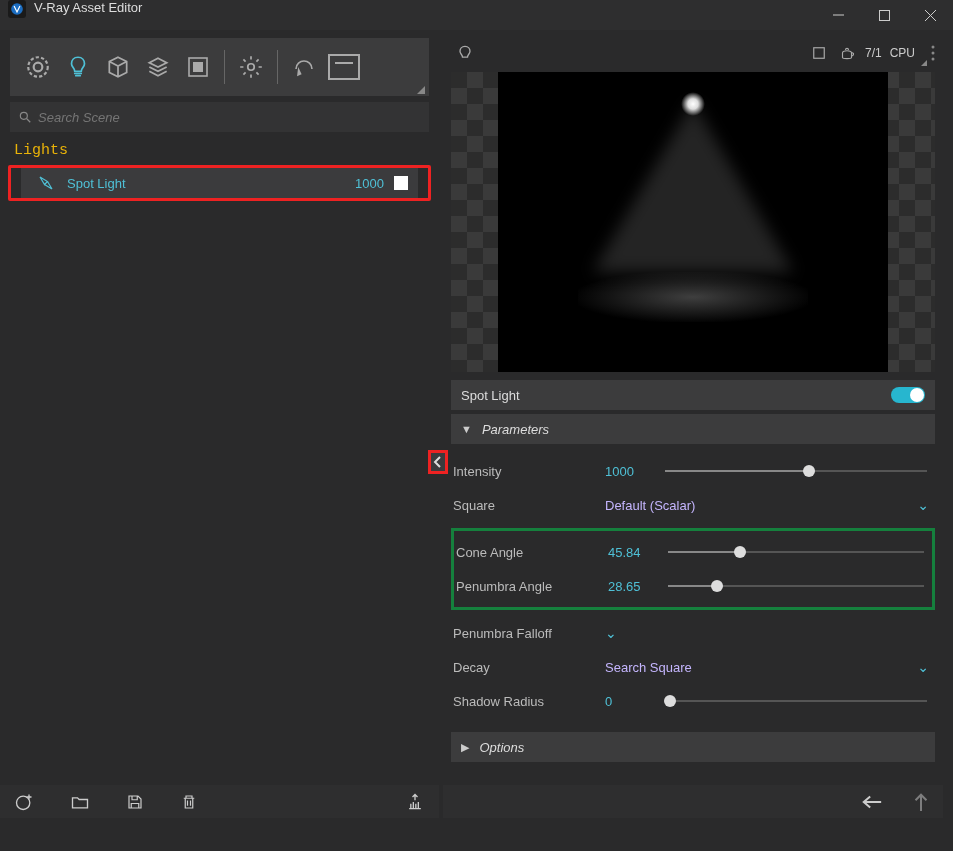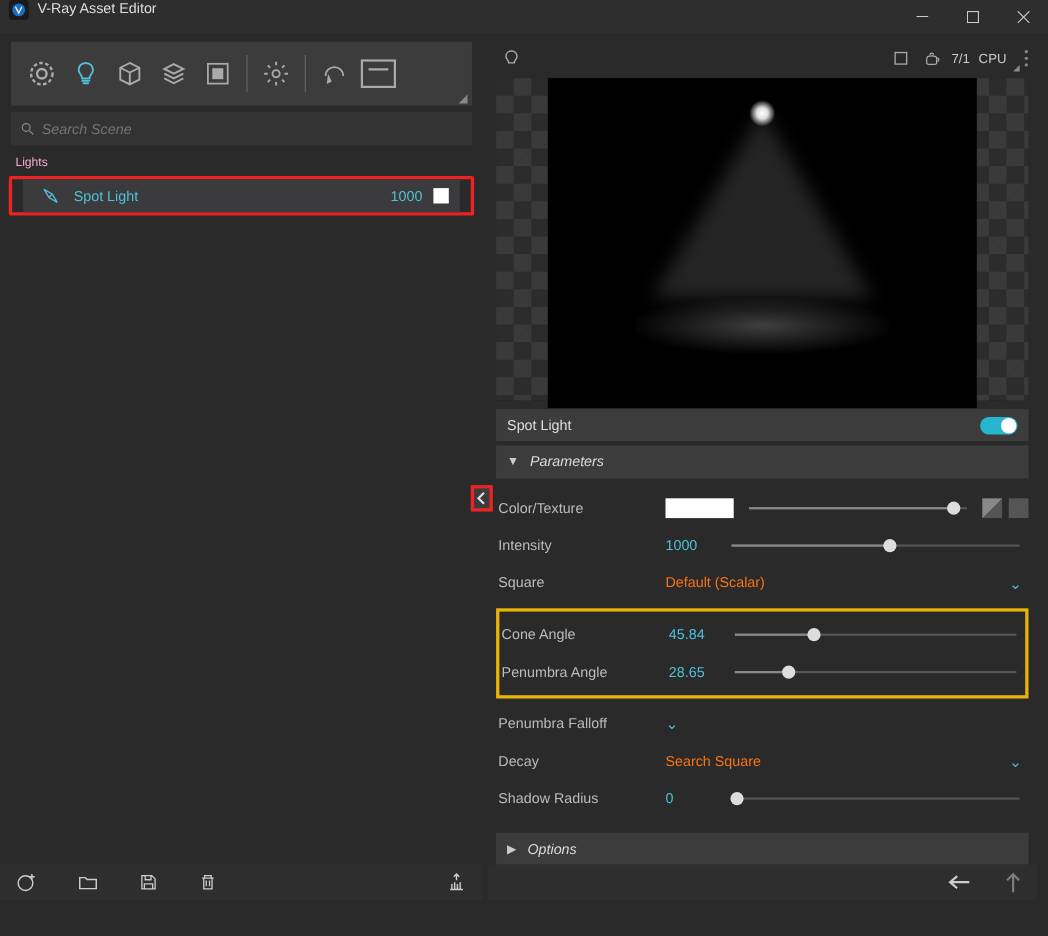--- a/index.html
+++ b/index.html
@@ -20,21 +20,21 @@
   .toolbar-row .tool { width: 40px; height: 40px; display: flex; align-items: center; justify-content: center; color: #aaa; border-radius: 4px; }
   .toolbar-row .tool.active { color: #4fc0d6; }
   .toolbar-row .tool.outlined { border: 2px solid #aaa; border-radius: 0; width:32px; height:26px; margin-left:4px; }
   .toolbar-row .divider { width: 1px; height: 34px; background: #666; margin: 0 6px; }
   .toolbar-row .corner-tri { position:absolute; right:4px; bottom:2px; width:0; height:0; border-left:8px solid transparent; border-bottom:8px solid #888; }
 
   .search-row { margin: 6px 10px 0 10px; height: 30px; background: #333334; display:flex; align-items:center; padding:0 8px; }
   .search-row .mag { color:#888; margin-right:6px; }
   .search-row input { background:transparent; border:none; outline:none; color:#ec4899; font-style:italic; font-size:13px; flex:1; }
 
-  .section-label { margin: 10px 14px 6px 14px; font-size: 11px; color:#f9a8d4; }
+  .section-label { margin: 10px 14px 6px 14px; font-size: 15px; color:#eab308;font-family:Liberation Mono, monospace; }
   .asset-row { height: 30px; display:flex; align-items:center; padding: 0 10px 0 14px; margin: 0 10px; }
   .asset-row.selected { background: #3b3b3d; }
   .asset-row .row-icon { width:22px; display:flex; justify-content:center; color:#4fc0d6; }
   .asset-row .row-icon.dim { color:#aaa; }
   .asset-row .row-label { margin-left: 10px; flex:1; font-size:13px; color:#4fc0d6; }
   .asset-row .row-label.dim { color:#bbb; }
   .asset-row .row-val { color:#4fc0d6; font-size:13px; margin-right:10px; }
   .asset-row .row-val.dim { color:#bbb; }
   .asset-row .swatch { width:14px; height:14px; background:#fff; }
   .highlight-box { border: 3px solid #e22; border-radius:2px; margin: 0 8px; }
@@ -80,31 +80,31 @@
   .accordion .tri { margin-right:10px; color:#ccc; font-size:11px; }
   .accordion .atxt { font-size:13px; color:#ddd;font-style:italic; }
 
   .params { margin: 0 8px; padding: 10px 0; position:relative; }
 
   .collapse-tab { position:absolute; left:-23px; top:6px; width:20px; height:24px; background:#3b3b3d; border:3px solid #e22; display:flex; align-items:center; justify-content:center; color:#ddd; }
 
   .param-row { display:flex; align-items:center; height:34px; padding-left:2px; }
   .param-row .plabel { width:152px; font-size:13px; color:#bbb; }
   .param-row .pval { width:60px; font-size:13px; color:#4fc0d6; }
-  .param-row .pval-link { font-size:13px; color:#f97316; flex:1; }
+  .param-row .pval-link { font-size:13px; color:#c4b5fd; flex:1; }
   .param-row .chev { color:#4fc0d6; font-size:14px; padding-right:6px; }
   .param-row .color-swatch { width:62px; height:18px; background:#fff; margin-right:14px; }
   .param-row .slider { flex:1; height:2px; background:#555; position:relative; margin-right:8px; }
   .param-row .slider .fill { position:absolute; left:0; top:0; height:2px; background:#888; }
   .param-row .slider .thumb { position:absolute; top:-5px; width:12px; height:12px; background:#ddd; border-radius:50%; transform:translateX(-50%); }
   .param-row .tex-btn { width:18px; height:18px; margin-left:6px; display:flex; }
   .tex-btn.a { background: linear-gradient(135deg,#888 50%,#555 50%); }
   .tex-btn.b { background:#555; }
 
-  .angle-box { border:3px solid #eab308; margin: 6px 0; padding: 4px 0; }
+  .angle-box { border:3px solid #15803d; margin: 6px 0; padding: 4px 0; }
 
   .right-footer { margin-top:auto; height:33px; background:#2e2e2f; display:flex; align-items:center; justify-content:flex-end; padding:0 14px; gap:30px; }
 
   svg { display:block; }
 </style>
 </head>
 <body>
 
 <div class="titlebar">
   <div class="app-icon">
@@ -298,30 +298,20 @@
     </div>
 
     <div class="params">
 
       <div class="collapse-tab">
         <svg width="10" height="12" viewBox="0 0 10 12">
             <path d="M7 1 L2 6 L7 11" stroke="#ddd" stroke-width="2" fill="none"></path>
           </svg>
       </div>
 
-      <div class="param-row">
-        <span class="plabel">Color/Texture</span>
-        <span class="color-swatch"></span>
-        <div class="slider">
-          <div class="fill" style="width:94%"></div>
-            <div class="thumb" style="left:94%"></div>
-        </div>
-        <span class="tex-btn a"></span>
-        <span class="tex-btn b"></span>
-      </div>
 
       <div class="param-row">
         <span class="plabel">Intensity</span>
         <span class="pval">1000</span>
         <div class="slider">
           <div class="fill" style="width:55%"></div>
             <div class="thumb" style="left:55%"></div>
         </div>
       </div>
 

